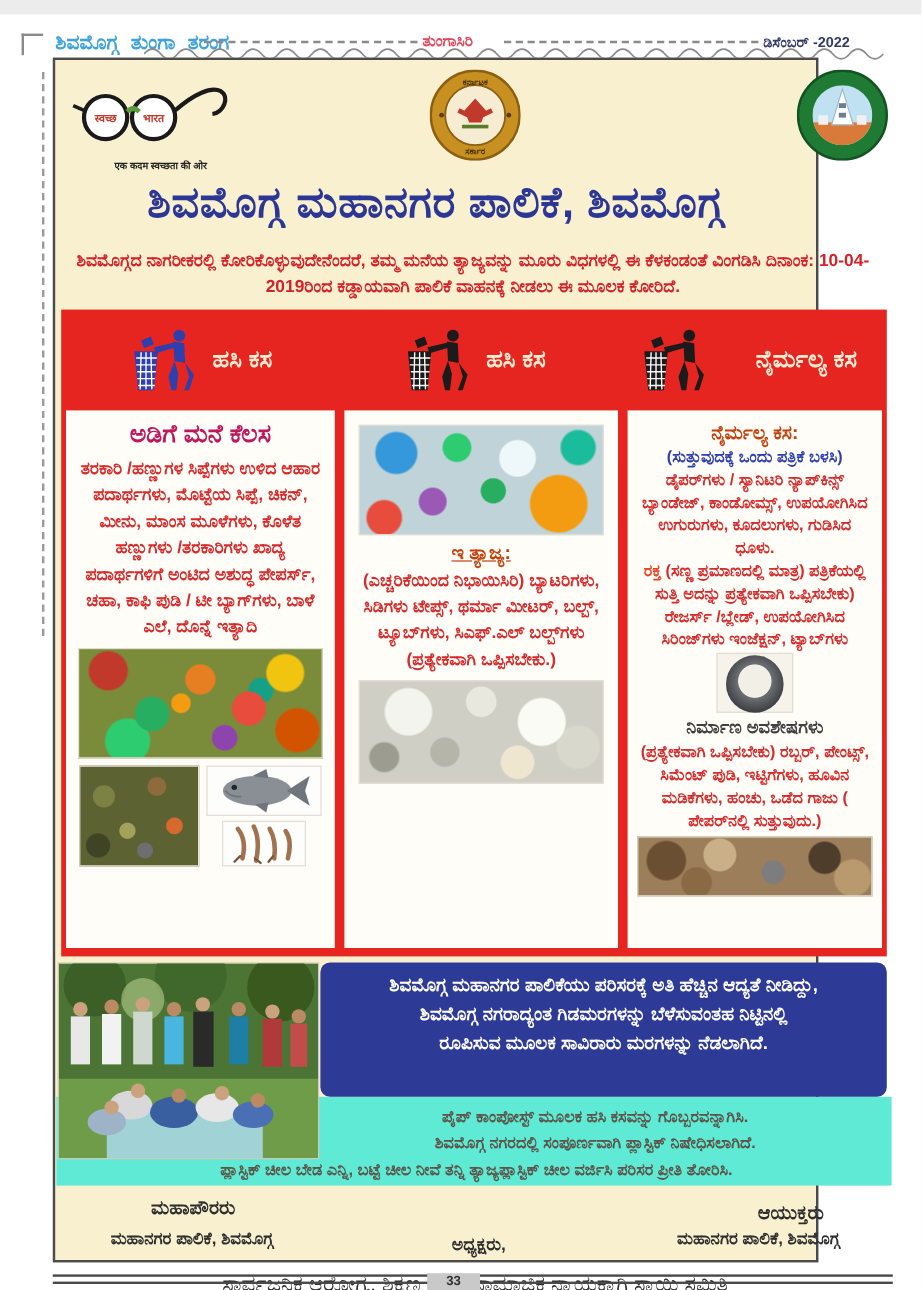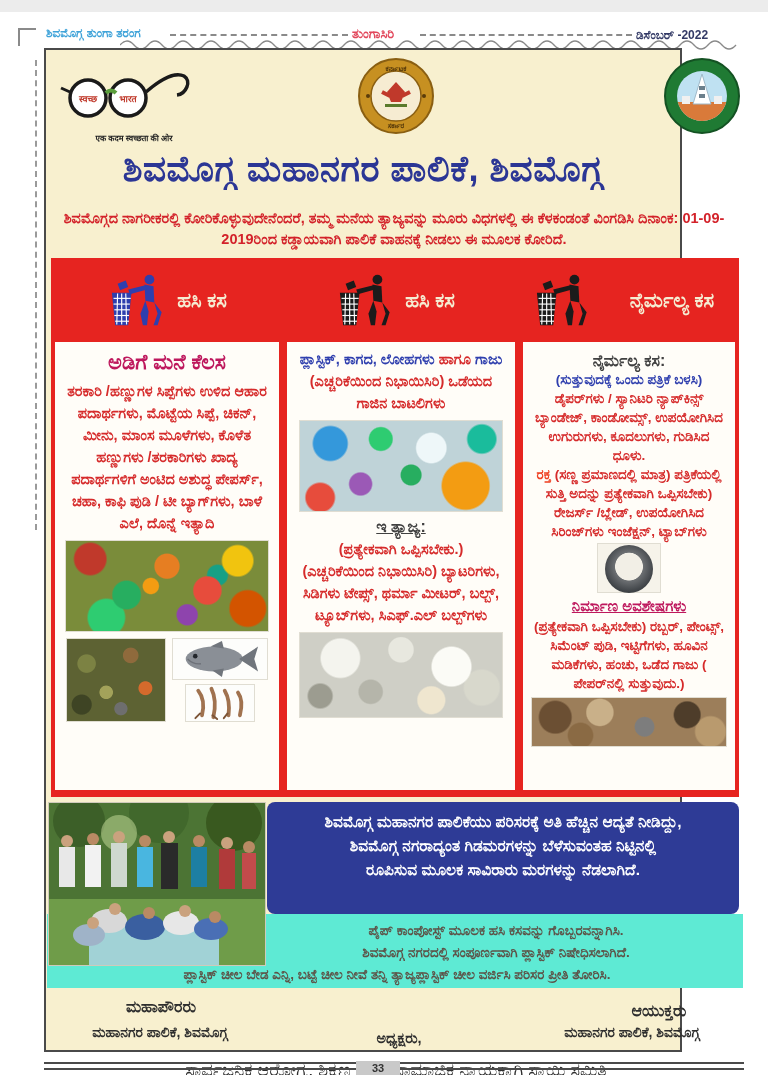--- a/index.html
+++ b/index.html
@@ -5,21 +5,21 @@
   html,body{margin:0;padding:0;background:#fff;}
   .sheet{position:relative;width:768px;height:1075px;background:#ffffff;overflow:hidden;
          font-family:"Liberation Sans",sans-serif;}
   .abs{position:absolute;}
   .c{text-align:center;}
 
   .topstrip{left:0;top:0;width:768px;height:12px;background:#ececec;}
   .cropmark{left:18px;top:28px;width:16px;height:16px;border-left:2px solid #8a8a8a;border-top:2px solid #8a8a8a;}
   .leftdash{left:35px;top:60px;height:470px;width:0;border-left:2px dashed #9a9a9a;}
 
-  .mast-left{left:46px;top:26px;font-size:12px;font-weight:bold;color:#3fa3d9;white-space:nowrap;}
+  .mast-left{left:46px;top:26px;font-size:17px;font-weight:bold;color:#3fa3d9;white-space:nowrap;font-family:Liberation Mono, monospace;}
   .mast-center{left:352px;top:26px;font-size:13px;font-weight:bold;color:#e2485c;white-space:nowrap;}
   .mast-right{left:636px;top:28px;font-size:12px;font-weight:bold;color:#333a66;white-space:nowrap;}
   .dash1{left:170px;top:34px;width:178px;border-top:2px dashed #8a8a8a;}
   .dash2{left:420px;top:34px;width:212px;border-top:2px dashed #8a8a8a;}
   .wavy{left:120px;top:38px;width:626px;height:12px;}
 
   .mainbox{left:44px;top:48px;width:638px;height:1004px;background:#f8f0cf;border:2px solid #4a4a4a;box-sizing:border-box;}
 
   .glasses{left:12px;top:12px;width:150px;height:70px;}
   .glasses-tag{left:8px;top:82px;width:160px;font-size:8px;font-weight:bold;color:#222;text-align:center;}
@@ -35,22 +35,22 @@
   .bincell .lbl{font-size:20px;font-weight:bold;color:#f5ecd2;white-space:nowrap;}
   .bc1{left:4px;width:224px;} .bc2{left:232px;width:224px;} .bc3{left:458px;width:228px;gap:36px;}
 
   .wcol{position:absolute;top:84px;height:448px;background:#fffdf8;box-sizing:border-box;
         padding:6px 8px;overflow:hidden;text-align:center;}
   .col1{left:4px;width:224px;}
   .col2{left:236px;width:228px;}
   .col3{left:472px;width:212px;}
 
   .h-blue{font-size:21px;font-weight:bold;color:#be185d;margin:2px 0 6px 0;}
-  .h-blue-sm{font-size:16px;font-weight:bold;color:#404040;margin:4px 0 2px 0;}
-  .h-blue-u{font-size:15px;font-weight:bold;color:#be185d;text-decoration:underline;margin:4px 0 2px 0;}
+  .h-blue-sm{font-size:16px;font-weight:bold;color:#c2410c;margin:4px 0 2px 0;}
+  .h-blue-u{font-size:15px;font-weight:bold;color:#404040;margin:4px 0 2px 0;}
   .t-red{font-size:14.5px;font-weight:bold;color:#d62b2b;line-height:22px;}
   .t-red-sm{font-size:13.5px;font-weight:bold;color:#d62b2b;line-height:19px;}
   .t-blue{color:#2f3fae;}
   .t-hot{color:#ef4123;}
   .img{border:1px solid #e0ddd2;box-sizing:border-box;}
 
   .ph-veg{width:204px;height:92px;margin:6px auto 6px auto;background-color:#7a8c3a;background-image:
     radial-gradient(circle at 12% 20%, #c0392b 0 8%, transparent 9%),
     radial-gradient(circle at 30% 60%, #27ae60 0 9%, transparent 10%),
     radial-gradient(circle at 50% 28%, #e67e22 0 10%, transparent 11%),
@@ -175,21 +175,21 @@
         <rect x="13" y="44" width="50" height="19" fill="#d97a3a"></rect>
         <polygon points="38,16 29,46 47,46" fill="#ffffff" stroke="#9fb9c9" stroke-width="1"></polygon>
         <rect x="35" y="28" width="6" height="4" fill="#6b7f8c"></rect>
         <rect x="35" y="36" width="6" height="4" fill="#6b7f8c"></rect>
         <rect x="18" y="38" width="8" height="8" fill="#f0f0f0"></rect>
         <rect x="50" y="38" width="8" height="8" fill="#f0f0f0"></rect>
       </g>
     </svg>
 
     <div class="abs title c">ಶಿವಮೊಗ್ಗ ಮಹಾನಗರ ಪಾಲಿಕೆ, ಶಿವಮೊಗ್ಗ</div>
-    <div class="abs intro c">ಶಿವಮೊಗ್ಗದ ನಾಗರೀಕರಲ್ಲಿ ಕೋರಿಕೊಳ್ಳುವುದೇನೆಂದರೆ, ತಮ್ಮ ಮನೆಯ ತ್ಯಾಜ್ಯವನ್ನು ಮೂರು ವಿಧಗಳಲ್ಲಿ ಈ ಕೆಳಕಂಡಂತೆ ವಿಂಗಡಿಸಿ ದಿನಾಂಕ: 01-09-2019ರಿಂದ ಕಡ್ಡಾಯವಾಗಿ ಪಾಲಿಕೆ ವಾಹನಕ್ಕೆ ನೀಡಲು ಈ ಮೂಲಕ ಕೋರಿದೆ.</div>
+    <div class="abs intro c">ಶಿವಮೊಗ್ಗದ ನಾಗರೀಕರಲ್ಲಿ ಕೋರಿಕೊಳ್ಳುವುದೇನೆಂದರೆ, ತಮ್ಮ ಮನೆಯ ತ್ಯಾಜ್ಯವನ್ನು ಮೂರು ವಿಧಗಳಲ್ಲಿ ಈ ಕೆಳಕಂಡಂತೆ ವಿಂಗಡಿಸಿ ದಿನಾಂಕ: 10-04-2019ರಿಂದ ಕಡ್ಡಾಯವಾಗಿ ಪಾಲಿಕೆ ವಾಹನಕ್ಕೆ ನೀಡಲು ಈ ಮೂಲಕ ಕೋರಿದೆ.</div>
 
     <div class="abs redbox">
       <div class="binrow">
 
         <div class="bincell bc1">
           <svg width="62" height="56" viewBox="0 0 76 66">
             <g fill="#2e3fae">
               <path d="M6 24 L30 24 L26 64 L10 64 Z"></path>
               <polygon points="13,13 23,9 26,17 16,21"></polygon>
               <circle cx="52" cy="8" r="6"></circle>
@@ -289,30 +289,24 @@
                 <path d="M14 30 l-5 5"></path>
                   <path d="M27 32 l5 4"></path>
                   <path d="M43 30 l-4 5"></path>
               </g>
             </svg>
           </div>
         </div>
       </div>
 
       <div class="wcol col2">
-        <div class="t-red">
-          <span class="t-blue">ಪ್ಲಾಸ್ಟಿಕ್, ಕಾಗದ, ಲೋಹಗಳು</span>
-          <span>ಹಾಗೂ</span>
-          <span class="t-blue">ಗಾಜು</span>
-          <span>(ಎಚ್ಚರಿಕೆಯಿಂದ ನಿಭಾಯಿಸಿರಿ) ಒಡೆಯದ ಗಾಜಿನ ಬಾಟಲಿಗಳು</span>
-        </div>
         <div class="ph-plastic img"></div>
         <div class="h-blue-sm" style="text-decoration:underline;">ಇ ತ್ಯಾಜ್ಯ:</div>
+        <div class="t-red">(ಎಚ್ಚರಿಕೆಯಿಂದ ನಿಭಾಯಿಸಿರಿ) ಬ್ಯಾಟರಿಗಳು, ಸಿಡಿಗಳು ಟೇಪ್ಸ್, ಥರ್ಮಾ ಮೀಟರ್, ಬಲ್ಬ್, ಟ್ಯೂಬ್‌ಗಳು, ಸಿಎಫ್.ಎಲ್ ಬಲ್ಬ್‌ಗಳು</div>
         <div class="t-red">(ಪ್ರತ್ಯೇಕವಾಗಿ ಒಪ್ಪಿಸಬೇಕು.)</div>
-        <div class="t-red">(ಎಚ್ಚರಿಕೆಯಿಂದ ನಿಭಾಯಿಸಿರಿ) ಬ್ಯಾಟರಿಗಳು, ಸಿಡಿಗಳು ಟೇಪ್ಸ್, ಥರ್ಮಾ ಮೀಟರ್, ಬಲ್ಬ್, ಟ್ಯೂಬ್‌ಗಳು, ಸಿಎಫ್.ಎಲ್ ಬಲ್ಬ್‌ಗಳು</div>
         <div class="ph-wplastic img"></div>
       </div>
 
       <div class="wcol col3">
         <div class="h-blue-sm" style="margin-bottom:0;">ನೈರ್ಮಲ್ಯ ಕಸ:</div>
         <div class="t-red-sm t-blue">(ಸುತ್ತುವುದಕ್ಕೆ ಒಂದು ಪತ್ರಿಕೆ ಬಳಸಿ)</div>
         <div class="t-red-sm">ಡೈಪರ್‌ಗಳು / ಸ್ಯಾನಿಟರಿ ನ್ಯಾಪ್‌ಕಿನ್ಸ್ ಬ್ಯಾಂಡೇಜ್, ಕಾಂಡೋಮ್ಸ್, ಉಪಯೋಗಿಸಿದ ಉಗುರುಗಳು, ಕೂದಲುಗಳು, ಗುಡಿಸಿದ ಧೂಳು.</div>
         <div class="t-red-sm">
           <span class="t-hot">ರಕ್ತ</span>
           <span>(ಸಣ್ಣ ಪ್ರಮಾಣದಲ್ಲಿ ಮಾತ್ರ) ಪತ್ರಿಕೆಯಲ್ಲಿ ಸುತ್ತಿ ಅದನ್ನು ಪ್ರತ್ಯೇಕವಾಗಿ ಒಪ್ಪಿಸಬೇಕು)</span>

